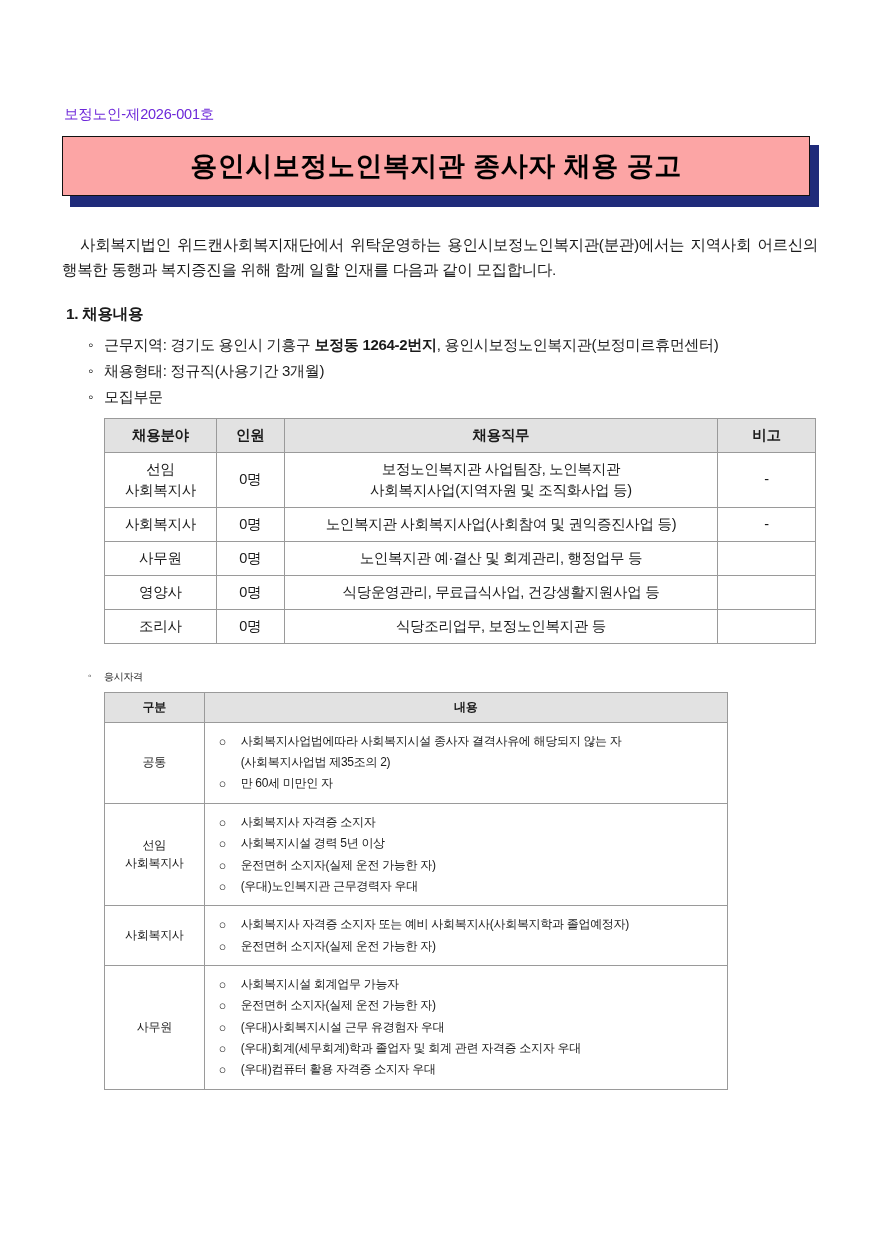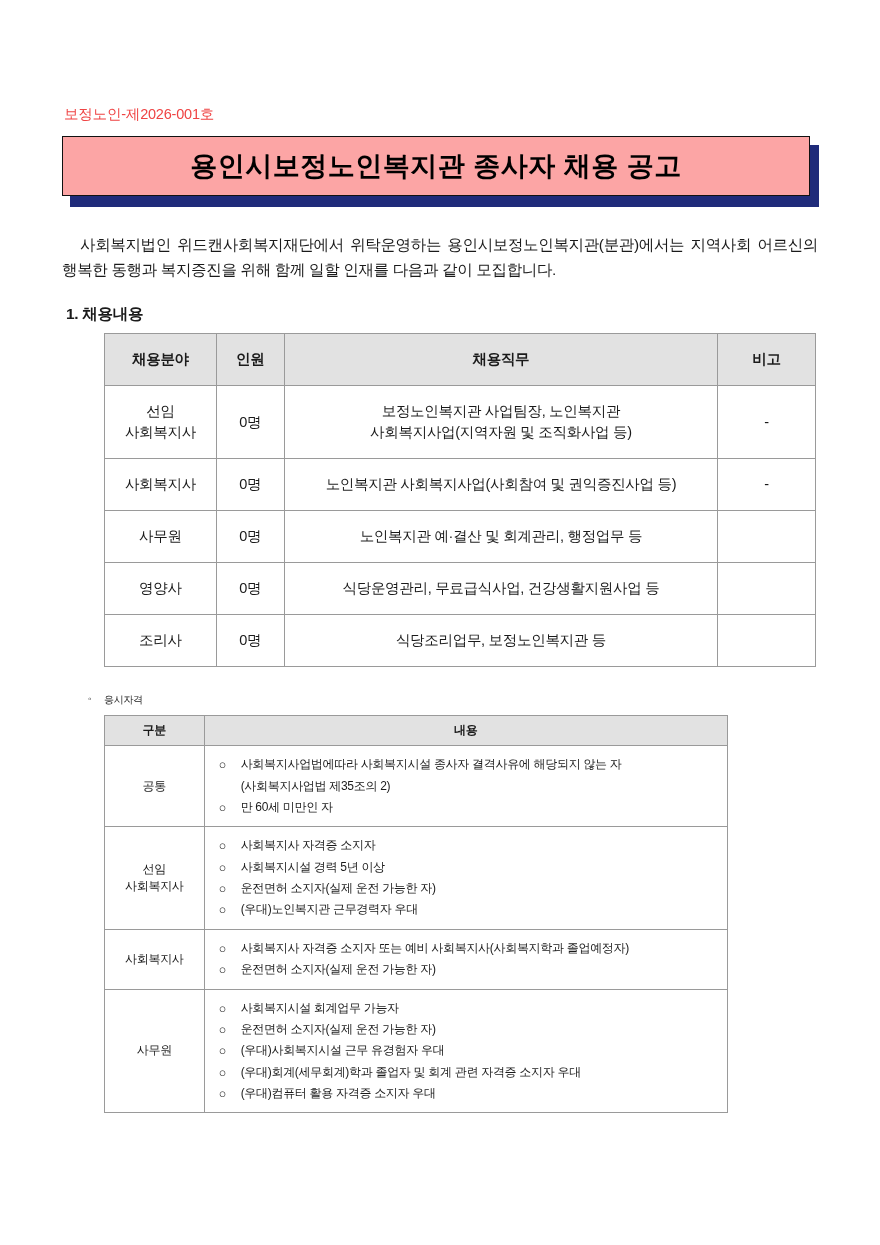--- a/index.html
+++ b/index.html
@@ -18,21 +18,21 @@
     position: relative;
     width: 880px;
     min-height: 1245px;
     box-sizing: border-box;
     padding: 105px 62px 40px 62px;
   }
 
   .doc-number {
     font-size: 14.5px;
     letter-spacing: -0.2px;
-    color: #ef4444;
+    color: #6d28d9;
     margin: 0 0 12px 2px;
   }
 
   
   .title-wrap {
     position: relative;
     margin: 0 0 30px 0;
     height: 66px;
   }
   .title-shadow {
@@ -102,21 +102,21 @@
 
   table.tbl {
     border-collapse: collapse;
     margin: 8px 0 0 42px;
     font-size: 14.5px;
     letter-spacing: -0.3px;
   }
   table.tbl th,
   table.tbl td {
     border: 1px solid #9a9a9a;
-    padding: 15px 6px;
+    padding: 6px 6px;
     text-align: center;
     vertical-align: middle;
     line-height: 1.45;
   }
   table.tbl thead th {
     background: #e2e2e2;
     font-weight: bold;
   }
 
   
@@ -198,20 +198,31 @@
     <div class="title-shadow"></div>
     <div class="title-box">
       <span class="title-text">용인시보정노인복지관 종사자 채용 공고</span>
     </div>
   </div>
 
   <p class="intro">사회복지법인 위드캔사회복지재단에서 위탁운영하는 용인시보정노인복지관(분관)에서는 지역사회 어르신의 행복한 동행과 복지증진을 위해 함께 일할 인재를 다음과 같이 모집합니다.</p>
 
   <div class="section-title">1. 채용내용</div>
 
+  <ul class="bullets">
+    <li>
+      <span>근무지역: 경기도 용인시 기흥구 </span><span class="b">보정동 1264-2번지</span><span>, 용인시보정노인복지관(보정미르휴먼센터)</span>
+    </li>
+    <li>
+      <span>채용형태: 정규직(사용기간 3개월)</span>
+    </li>
+    <li>
+      <span>모집부문</span>
+    </li>
+  </ul>
 
   <table class="tbl recruit">
     <colgroup>
         <col class="c1">
         <col class="c2">
         <col class="c3">
         <col class="c4">
       </colgroup>
     <thead>
       <tr>

